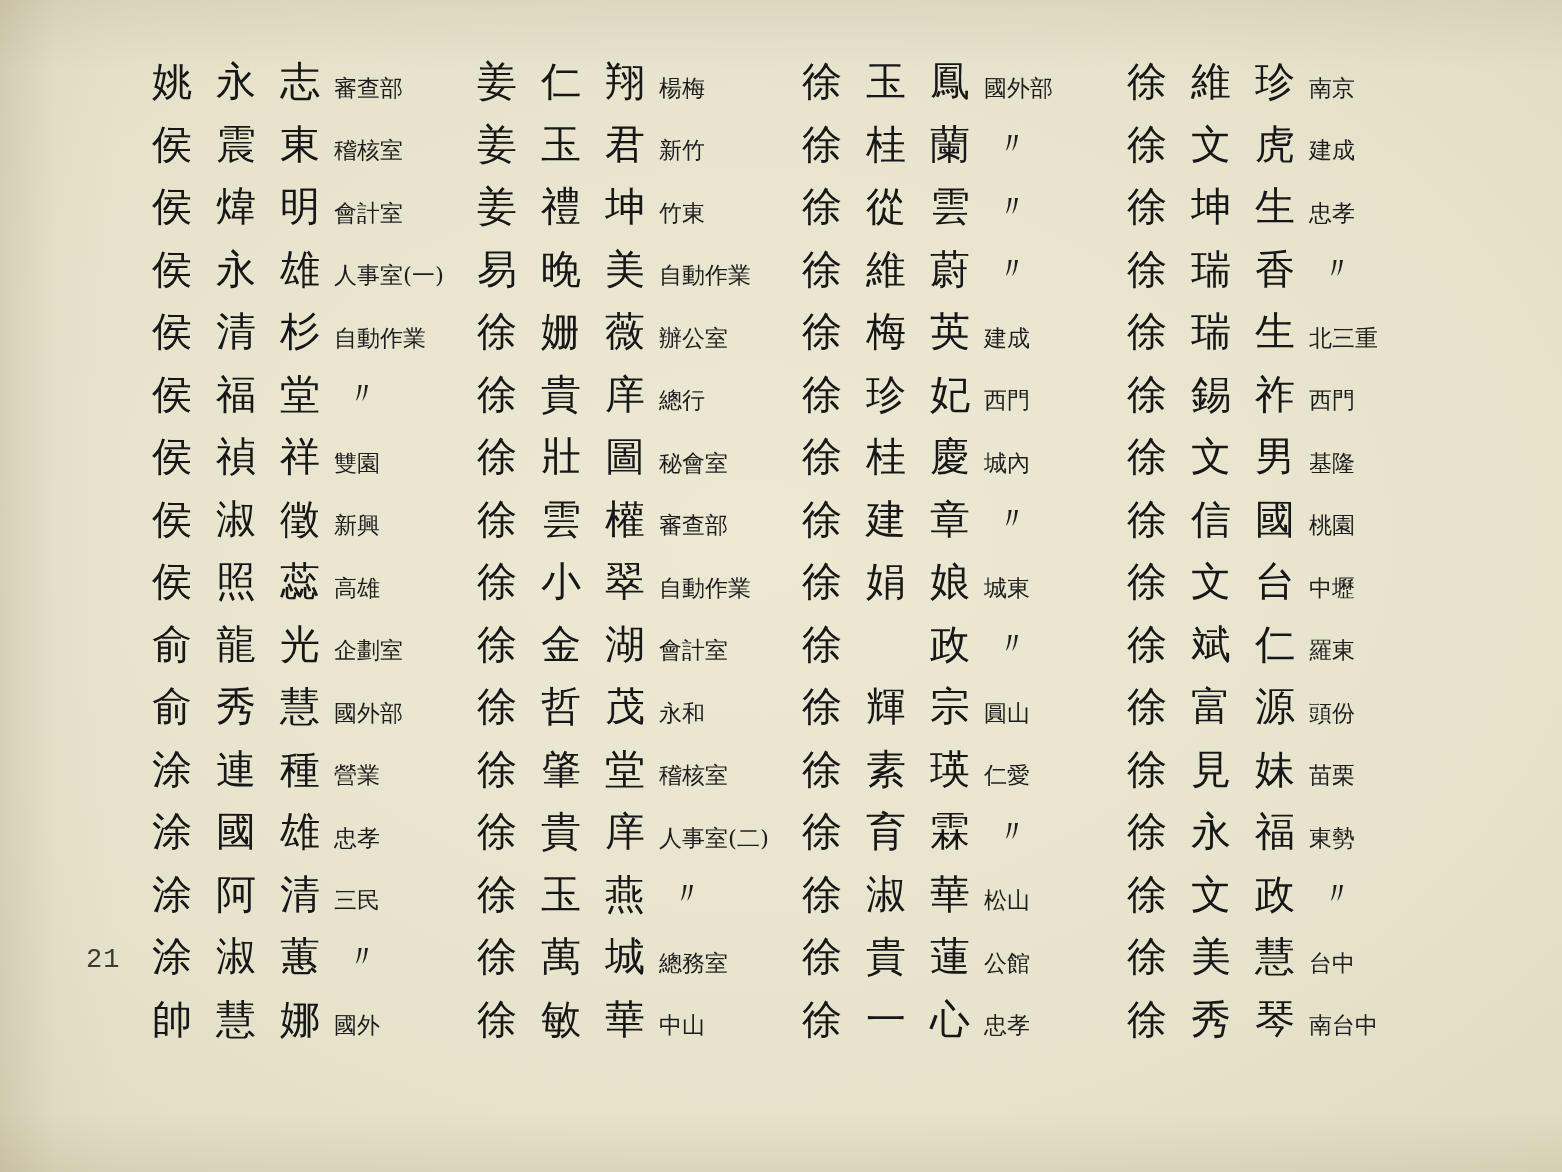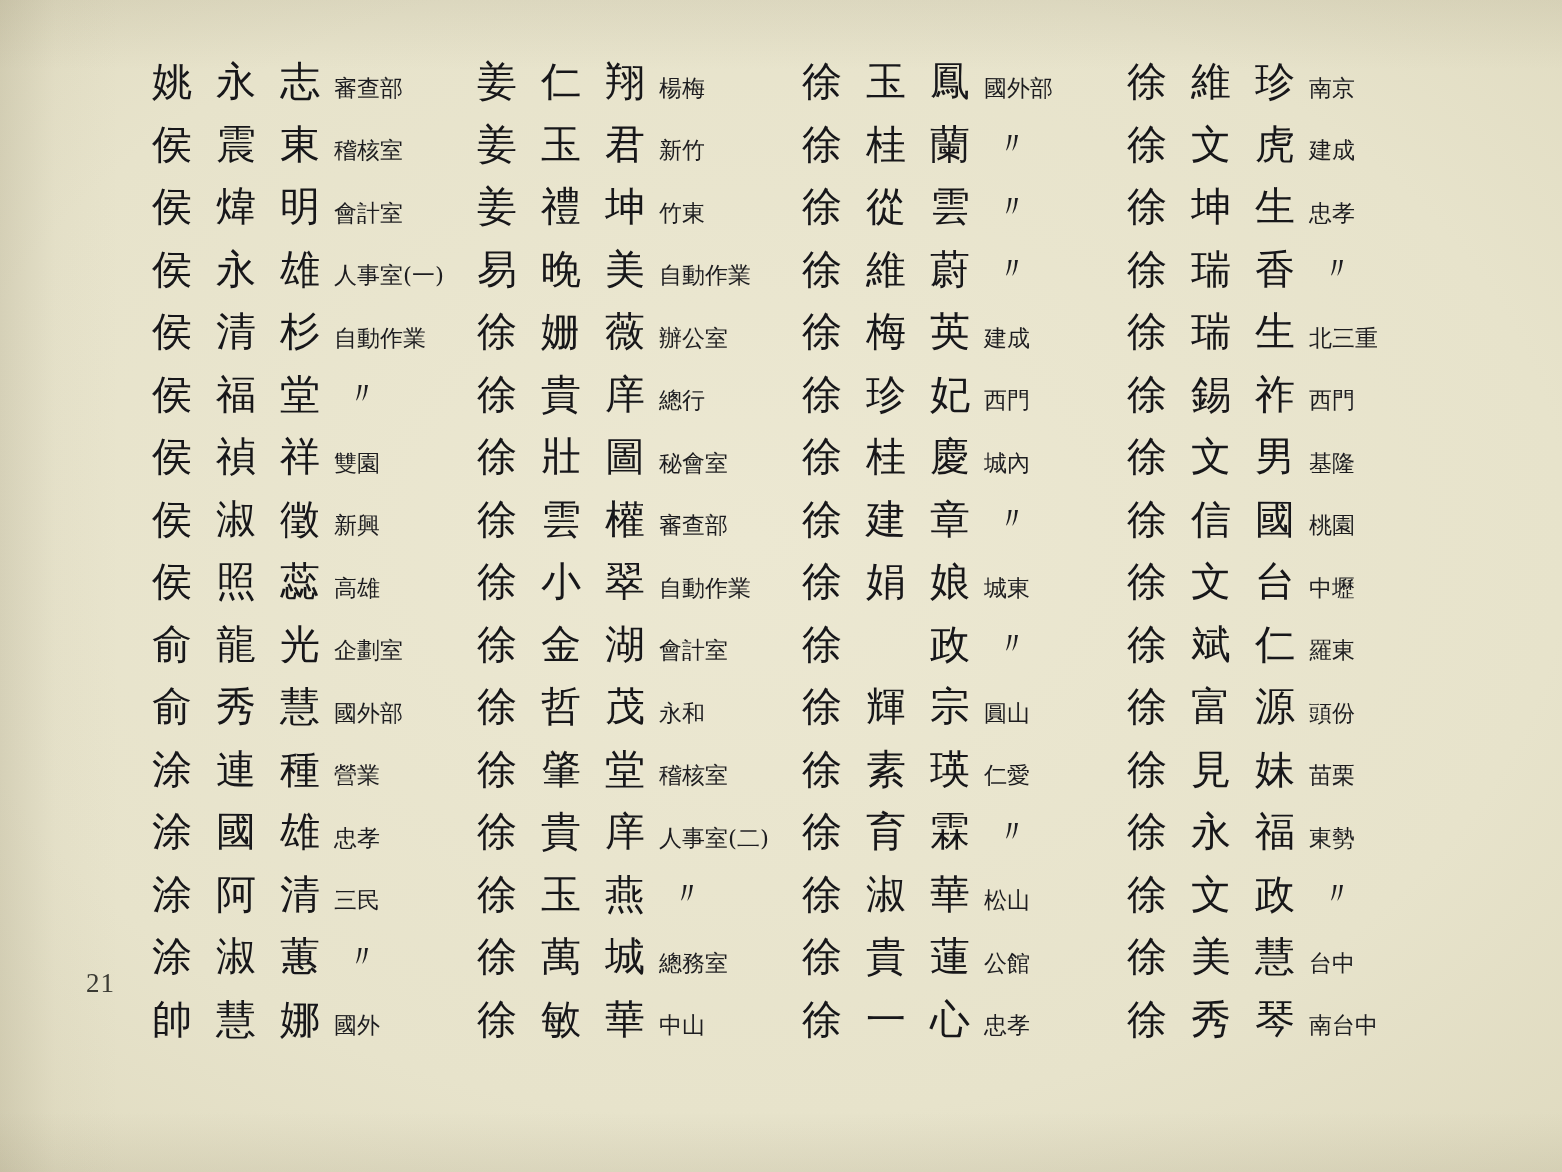--- a/index.html
+++ b/index.html
@@ -34,23 +34,22 @@
   #page {
     position: absolute;
     inset: 0;
   }
   .page-number {
     position: absolute;
     left: 86px;
     top: 945px;
     font-size: 27px;
     color: #3a3a33;
-    font-family: Liberation Serif, serif;
+    font-family: Liberation Mono, monospace;
     letter-spacing: 1px;
-    margin-top: 23px;
   }
   .columns {
     position: absolute;
     left: 140px;
     top: 50px;
     width: 1300px;
     display: flex;
     flex-direction: row;
     gap: 0;
   }

